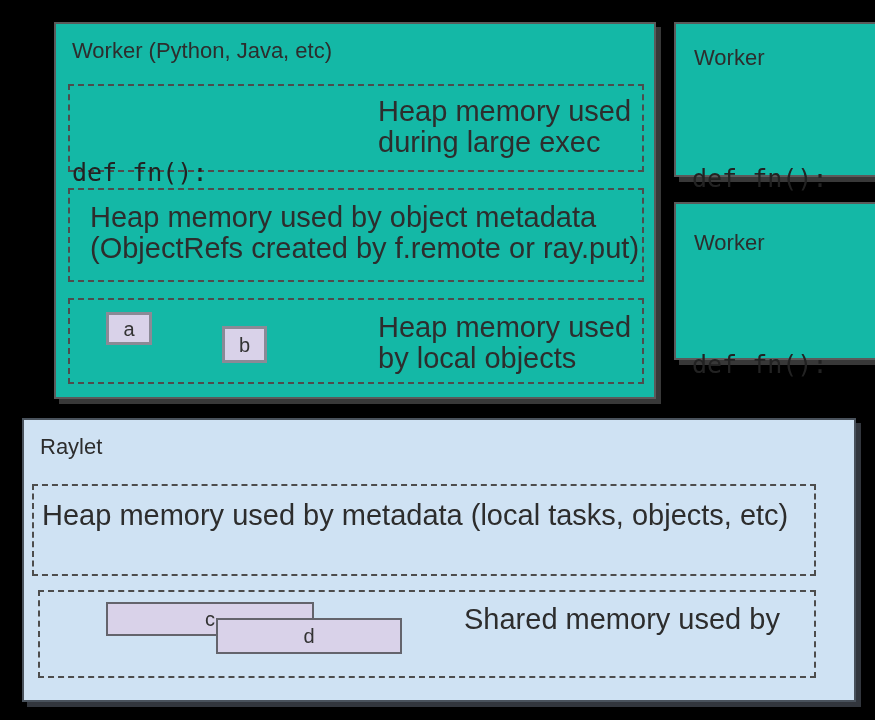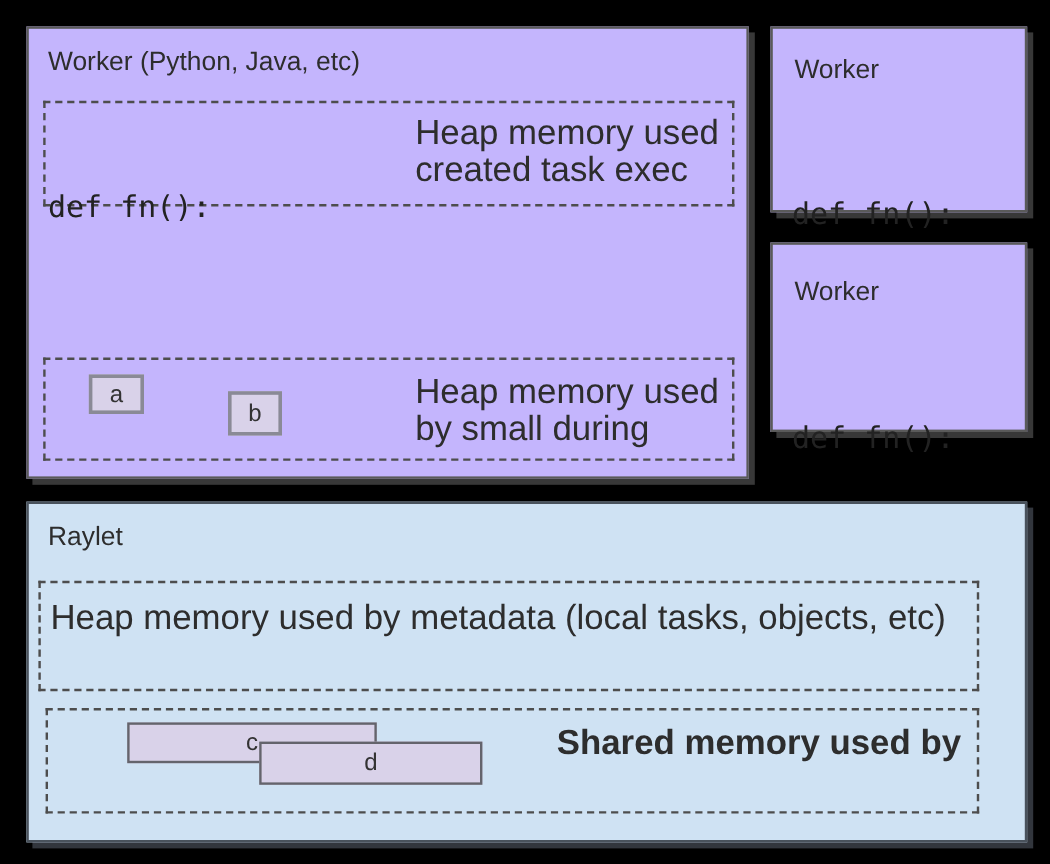--- a/index.html
+++ b/index.html
@@ -17,21 +17,21 @@
     width: 875px;
     height: 720px;
     background: #000000;
   }
   .box {
     position: absolute;
     box-sizing: border-box;
     border: 2px solid #5a5a5a;
     box-shadow: 5px 5px 0 rgba(125,125,125,0.45);
   }
-  .worker-box { background: #c4b5fd; }
+  .worker-box { background: #14b8a6; margin-left: 32px; }
   .raylet-box {
     background: #cfe2f3;
     border-color: #49525c;
     box-shadow: 5px 5px 0 rgba(110,120,135,0.45);
   }
   .box-title {
     position: absolute;
     font-size: 22px;
     line-height: 26px;
     color: #2d2d2d;
@@ -75,31 +75,37 @@
 
   <section class="box worker-box" style="left:22px; top:22px; width:602px; height:377px;">
     <div class="box-title" style="left:16px; top:14px;">Worker (Python, Java, etc)</div>
 
     <div class="dashed" style="left:12px; top:60px; width:576px; height:88px;">
       <div class="code" style="left:2px; top:12px;">
         <div>def fn():</div>
       </div>
       <div class="label" style="left:308px; top:10px;">
         <div>Heap memory used</div>
-        <div>created task exec</div>
+        <div>during large exec</div>
       </div>
     </div>
 
+    <div class="dashed" style="left:12px; top:164px; width:576px; height:94px;">
+      <div class="label" style="left:20px; top:12px;">
+        <div>Heap memory used by object metadata</div>
+        <div>(ObjectRefs created by f.remote or ray.put)</div>
+      </div>
+    </div>
 
     <div class="dashed" style="left:12px; top:274px; width:576px; height:86px;">
       <div class="obj obj-small" style="left:36px; top:12px; width:46px; height:33px; line-height:29px;">a</div>
       <div class="obj obj-small" style="left:152px; top:26px; width:45px; height:37px; line-height:33px;">b</div>
       <div class="label" style="left:308px; top:12px;">
         <div>Heap memory used</div>
-        <div>by small during</div>
+        <div>by local objects</div>
       </div>
     </div>
   </section>
 
   <section class="box worker-box" style="left:642px; top:22px; width:214px; height:155px;">
     <div class="box-title" style="left:18px; top:21px;">Worker</div>
     <div class="code" style="left:16px; top:80px;">
       <div>def fn():</div>
       <div>  ...</div>
     </div>
@@ -116,19 +122,19 @@
   <section class="box raylet-box" style="left:22px; top:418px; width:834px; height:284px;">
     <div class="box-title" style="left:16px; top:14px;">Raylet</div>
 
     <div class="dashed" style="left:8px; top:64px; width:784px; height:92px;">
       <div class="label" style="left:8px; top:14px;">Heap memory used by metadata (local tasks, objects, etc)</div>
     </div>
 
     <div class="dashed" style="left:14px; top:170px; width:778px; height:88px;">
       <div class="obj obj-large" style="left:66px; top:10px; width:208px; height:34px; line-height:30px; z-index:1;">c</div>
       <div class="obj obj-large" style="left:176px; top:26px; width:186px; height:36px; line-height:32px; z-index:2;">d</div>
-      <div class="label" style="left:424px; top:12px;font-weight:bold;">
+      <div class="label" style="left:424px; top:12px;">
         <div>Shared memory used by</div>
       </div>
     </div>
   </section>
 
 </div>
 
 </body></html>

